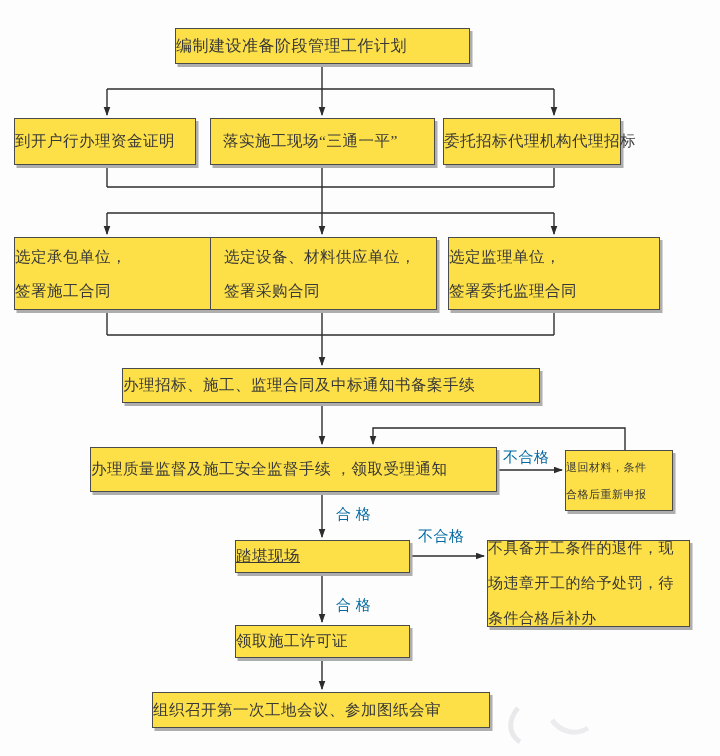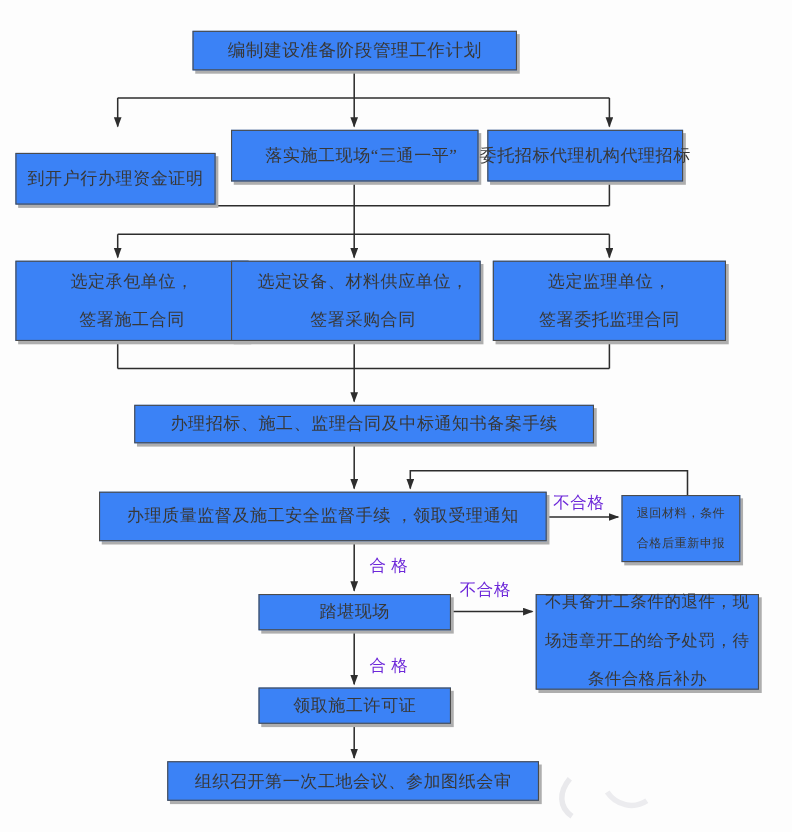--- a/index.html
+++ b/index.html
@@ -4,32 +4,32 @@
 <style>
   html,body{margin:0;padding:0;}
   body{
     width:720px;height:756px;position:relative;overflow:hidden;
     background:#fdfdfd;
     font-family:"Liberation Serif","DejaVu Serif",serif;
   }
   #stage{position:absolute;inset:0;width:720px;height:756px;}
   svg.wires{position:absolute;left:0;top:0;z-index:1;}
   .node{
-    position:absolute;z-index:2;background:#3b82f6;
+    position:absolute;z-index:2;background:#fde047;
     border:1.4px solid #4b4b4b;
     box-shadow:2.5px 3px 0 #aeaeae;
-    display:flex;flex-direction:column;justify-content:center;align-items:center;
+    display:flex;flex-direction:column;justify-content:center;align-items:flex-start;
     text-align:center;color:#383838;font-size:15.5px;letter-spacing:0.5px;
     box-sizing:border-box;
   }
   .node span{display:block;white-space:nowrap;}
   .node.two span{line-height:34px;}
   .node.three span{line-height:35px;}
   .edge-label{
-    position:absolute;z-index:3;color:#6d28d9;font-size:15px;
+    position:absolute;z-index:3;color:#0369a1;font-size:15px;
     letter-spacing:0.5px;white-space:nowrap;
   }
   .watermark{position:absolute;z-index:0;}
 </style>
 </head>
 <body>
 
 <div id="stage">
 
   <svg class="watermark" width="200" height="66" style="left:500px;top:690px;" aria-hidden="true">
@@ -80,21 +80,21 @@
       <path d="M322,573 L322,622" marker-end="url(#arw)"></path>
 
       <path d="M322,658 L322,689" marker-end="url(#arw)"></path>
     </g>
   </svg>
 
   <div class="node" style="left:175px;top:28px;width:295px;height:36px;font-size:16px;">
     <span>编制建设准备阶段管理工作计划</span>
   </div>
 
-  <div class="node" style="left:14px;top:118px;width:182px;height:47px;margin-top:21px;">
+  <div class="node" style="left:14px;top:118px;width:182px;height:47px;">
     <span>到开户行办理资金证明</span>
   </div>
 
   <div class="node" style="left:210px;top:118px;width:225px;height:47px;padding-left:12px;">
     <span>落实施工现场“三通一平”</span>
   </div>
 
   <div class="node" style="left:443px;top:118px;width:178px;height:47px;">
     <span>委托招标代理机构代理招标</span>
   </div>
@@ -120,21 +120,21 @@
 
   <div class="node" style="left:90px;top:447px;width:407px;height:45px;">
     <span>办理质量监督及施工安全监督手续 ，领取受理通知</span>
   </div>
 
   <div class="node two" style="left:565px;top:450px;width:108px;height:61px;font-size:11px;">
     <span style="line-height:27px;">退回材料，条件</span>
     <span style="line-height:27px;">合格后重新申报</span>
   </div>
 
-  <div class="node" style="left:235px;top:540px;width:175px;height:33px;">
+  <div class="node" style="left:235px;top:540px;width:175px;height:33px;text-decoration:underline;">
     <span>踏堪现场</span>
   </div>
 
   <div class="node three" style="left:487px;top:540px;width:203px;height:87px;font-size:15px;">
     <span>不具备开工条件的退件，现</span>
     <span>场违章开工的给予处罚，待</span>
     <span>条件合格后补办</span>
   </div>
 
   <div class="node" style="left:235px;top:625px;width:175px;height:33px;">

